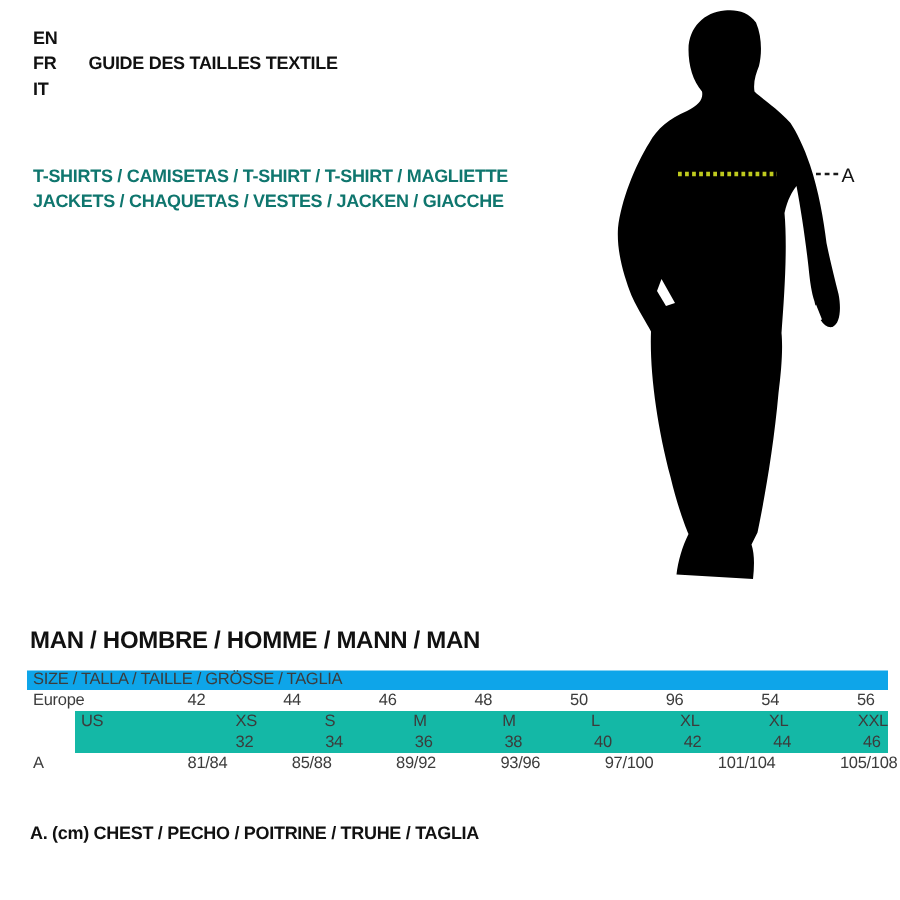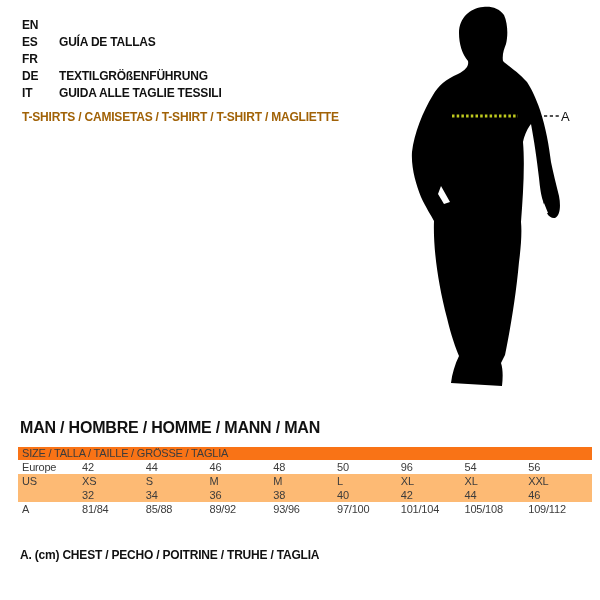--- a/index.html
+++ b/index.html
@@ -19,21 +19,21 @@
   .lang-code, .lang-label {
     font-size:12px; font-weight:bold; letter-spacing:-0.2px; color:#111;
     white-space:nowrap;
   }
   .lang-code { width:37px; }
 
   
   .categories { top:109px; left:22px; }
   .cat-line {
     height:17px; line-height:17px;
-    font-size:12px; font-weight:bold; letter-spacing:-0.2px; color:#a16207;
+    font-size:12px; font-weight:bold; letter-spacing:-0.2px; color:#0f766e;
     white-space:nowrap;
   }
 
   
   .figure-svg { top:0; left:0; width:600px; height:600px; }
   .a-label { left:561px; top:109px; font-size:13px; color:#111; line-height:15px; }
 
   
   .man-heading {
     left:20px; top:421px;
@@ -41,65 +41,58 @@
     line-height:14px; white-space:nowrap;
   }
 
   
   .size-table {
     left:18px; top:447px; width:574px;
     font-size:11px; color:#3c3c3c; letter-spacing:-0.2px;
   }
   .t-header {
     height:13px; line-height:13px;
-    background:#f97316; padding-left:4px;
+    background:#0ea5e9; padding-left:4px;
     color:#3c3c3c; white-space:nowrap;
   }
   .t-row {
     display:grid;
     grid-template-columns:64px repeat(8, 1fr);
-    height:14px; line-height:14px;
+    height:14px; line-height:14px;gap:43px;
   }
-  .t-row.shade { background:#fdba74; }
+  .t-row.shade { background:#14b8a6;margin-left:32px; }
   .t-label { padding-left:4px; text-align:left; }
   .t-cell { }
 
   
   .footnote {
     left:20px; top:548px;
     font-size:12px; font-weight:bold; letter-spacing:-0.2px;
     line-height:14px; white-space:nowrap;
   }
 </style>
 </head>
 <body>
 
 <div class="abs lang-list">
   <div class="lang-row">
     <span class="lang-code">EN</span>
   </div>
   <div class="lang-row">
-    <span class="lang-code">ES</span>
-    <span class="lang-label">GUÍA DE TALLAS</span>
-  </div>
-  <div class="lang-row">
     <span class="lang-code">FR</span>
-  </div>
-  <div class="lang-row">
-    <span class="lang-code">DE</span>
-    <span class="lang-label">TEXTILGRÖßENFÜHRUNG</span>
+    <span class="lang-label">GUIDE DES TAILLES TEXTILE</span>
   </div>
   <div class="lang-row">
     <span class="lang-code">IT</span>
-    <span class="lang-label">GUIDA ALLE TAGLIE TESSILI</span>
   </div>
 </div>
 
 <div class="abs categories">
   <div class="cat-line">T-SHIRTS / CAMISETAS / T-SHIRT / T-SHIRT / MAGLIETTE</div>
+  <div class="cat-line">JACKETS / CHAQUETAS / VESTES / JACKEN / GIACCHE</div>
 </div>
 
 <svg class="abs figure-svg" viewBox="0 0 600 600" xmlns="http://www.w3.org/2000/svg">
   <path fill="#000000" d="
     M483 7
     C 470 8, 459 18, 459 33
     C 459 44, 462 54, 468 61
     C 469 66, 466 70, 458 74
     C 446 79, 438 86, 433 95
     C 423 111, 414 134, 412 152

